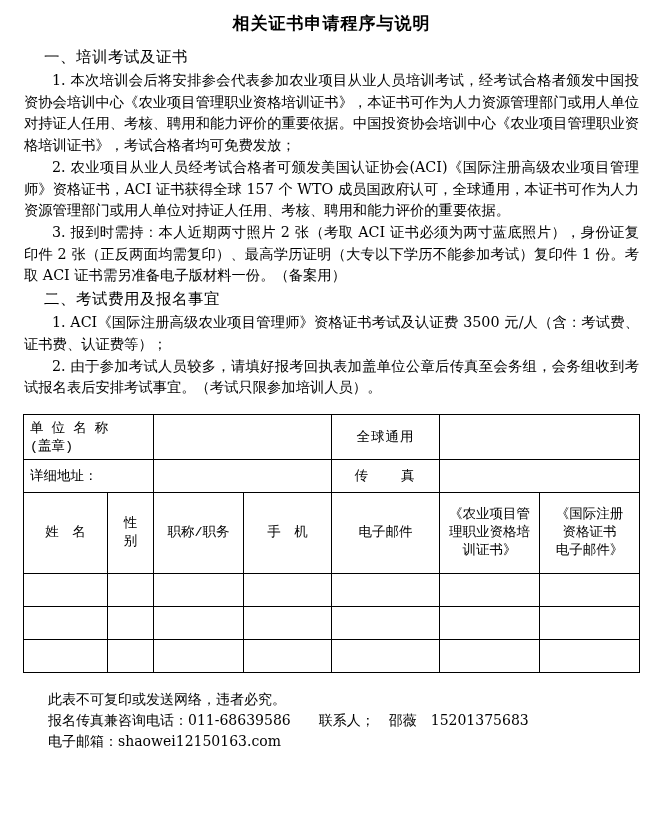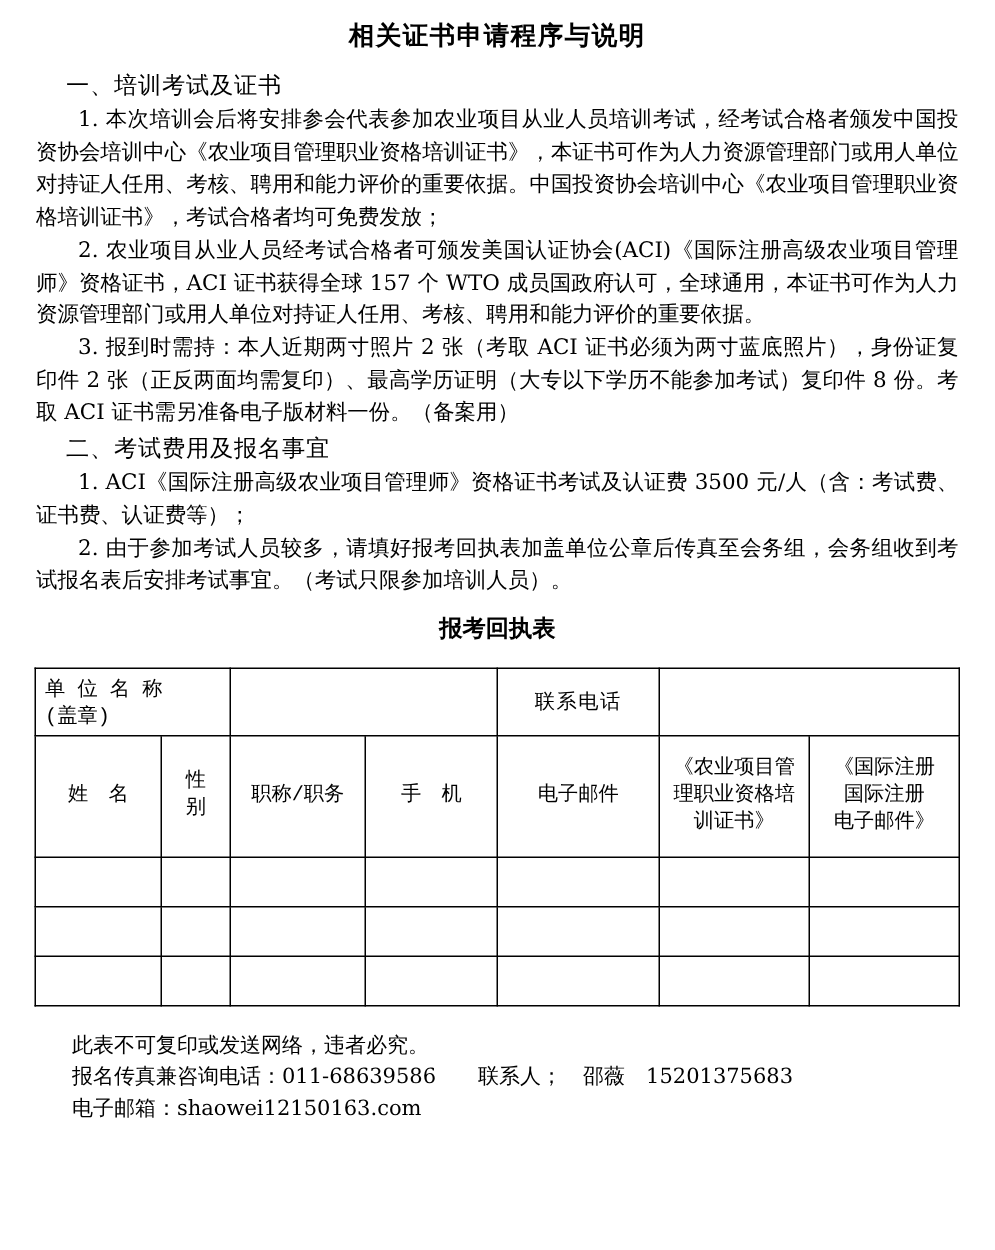--- a/index.html
+++ b/index.html
@@ -102,62 +102,67 @@
 </head>
 <body>
 
 <div class="page">
 
   <div class="doc-title">相关证书申请程序与说明</div>
 
   <div class="sec-head">一、培训考试及证书</div>
   <div class="para">1. 本次培训会后将安排参会代表参加农业项目从业人员培训考试，经考试合格者颁发中国投资协会培训中心《农业项目管理职业资格培训证书》，本证书可作为人力资源管理部门或用人单位对持证人任用、考核、聘用和能力评价的重要依据。中国投资协会培训中心《农业项目管理职业资格培训证书》，考试合格者均可免费发放；</div>
   <div class="para">2. 农业项目从业人员经考试合格者可颁发美国认证协会(ACI)《国际注册高级农业项目管理师》资格证书，ACI 证书获得全球 157 个 WTO 成员国政府认可，全球通用，本证书可作为人力资源管理部门或用人单位对持证人任用、考核、聘用和能力评价的重要依据。</div>
-  <div class="para">3. 报到时需持：本人近期两寸照片 2 张（考取 ACI 证书必须为两寸蓝底照片），身份证复印件 2 张（正反两面均需复印）、最高学历证明（大专以下学历不能参加考试）复印件 8 份。考取 ACI 证书需另准备电子版材料一份。（备案用）</div>
+  <div class="para">3. 报到时需持：本人近期两寸照片 2 张（考取 ACI 证书必须为两寸蓝底照片），身份证复印件 2 张（正反两面均需复印）、最高学历证明（大专以下学历不能参加考试）复印件 1 份。考取 ACI 证书需另准备电子版材料一份。（备案用）</div>
 
   <div class="sec-head">二、考试费用及报名事宜</div>
   <div class="para">1. ACI《国际注册高级农业项目管理师》资格证书考试及认证费 3500 元/人（含：考试费、证书费、认证费等）；</div>
   <div class="para">2. 由于参加考试人员较多，请填好报考回执表加盖单位公章后传真至会务组，会务组收到考试报名表后安排考试事宜。（考试只限参加培训人员）。</div>
 
-  <div class="table-title">报考回执表</div>
 
   <table class="form">
     <colgroup>
       <col style="width:84px">
       <col style="width:46px">
       <col style="width:90px">
       <col style="width:88px">
       <col style="width:108px">
       <col style="width:100px">
       <col style="width:100px">
     </colgroup>
     <tbody>
       <tr>
         <td colspan="2" class="cell-label-left" style="height:38px;">
           <div>单 位 名 称</div>
           <div>(盖章)</div>
         </td>
         <td colspan="2"></td>
-        <td class="cell-label-center">联系电话</td>
+        <td class="cell-label-center">全球通用</td>
+        <td colspan="2"></td>
+      </tr>
+      <tr>
+        <td colspan="2" class="cell-label-left" style="height:26px;">详细地址：</td>
+        <td colspan="2"></td>
+        <td class="cell-label-center sp-wide">传　　真</td>
         <td colspan="2"></td>
       </tr>
       <tr class="hdr-row">
         <td>姓　名</td>
         <td>性　别</td>
         <td>职称/职务</td>
         <td>手　机</td>
         <td>电子邮件</td>
         <td>
           <div>《农业项目管</div>
           <div>理职业资格培</div>
           <div>训证书》</div>
         </td>
         <td>
           <div>《国际注册</div>
-          <div>国际注册</div>
+          <div>资格证书</div>
           <div>电子邮件》</div>
         </td>
       </tr>
       <tr class="blank-row">
         <td></td>
         <td></td>
         <td></td>
         <td></td>
         <td></td>
         <td></td>

